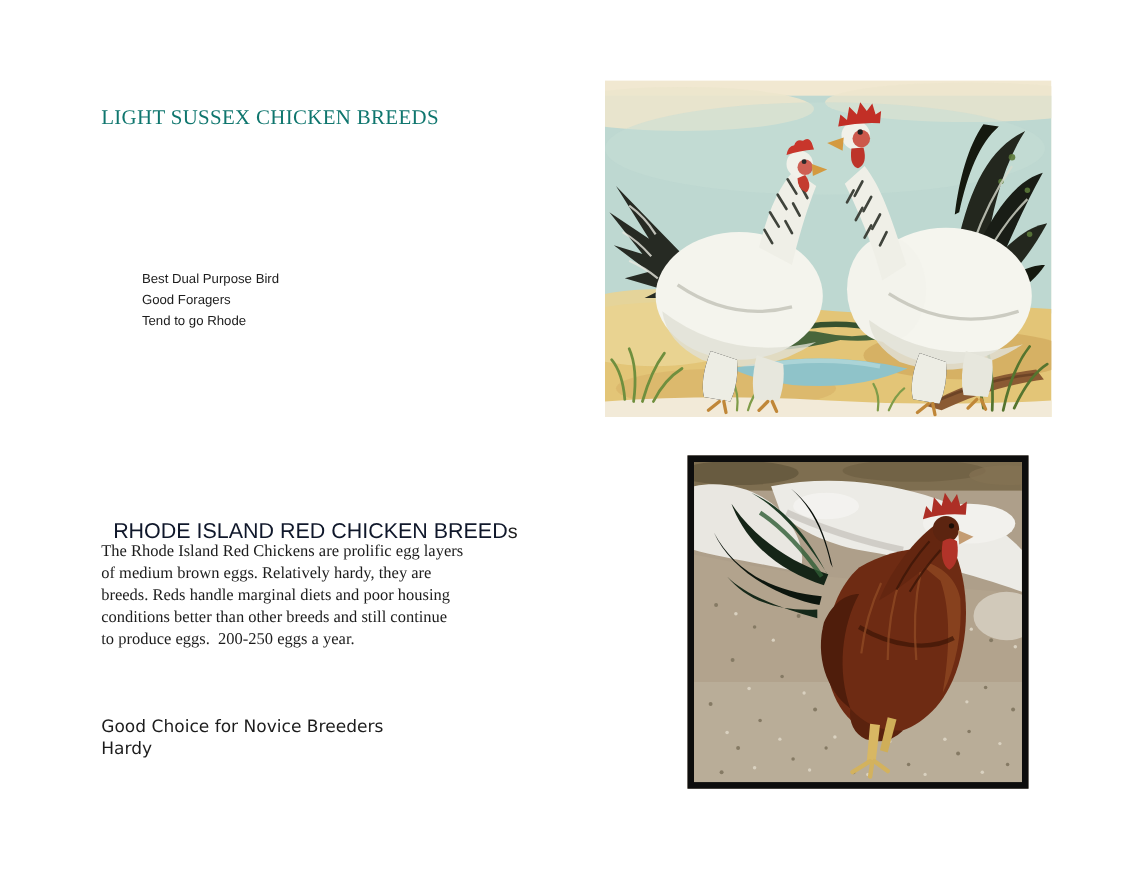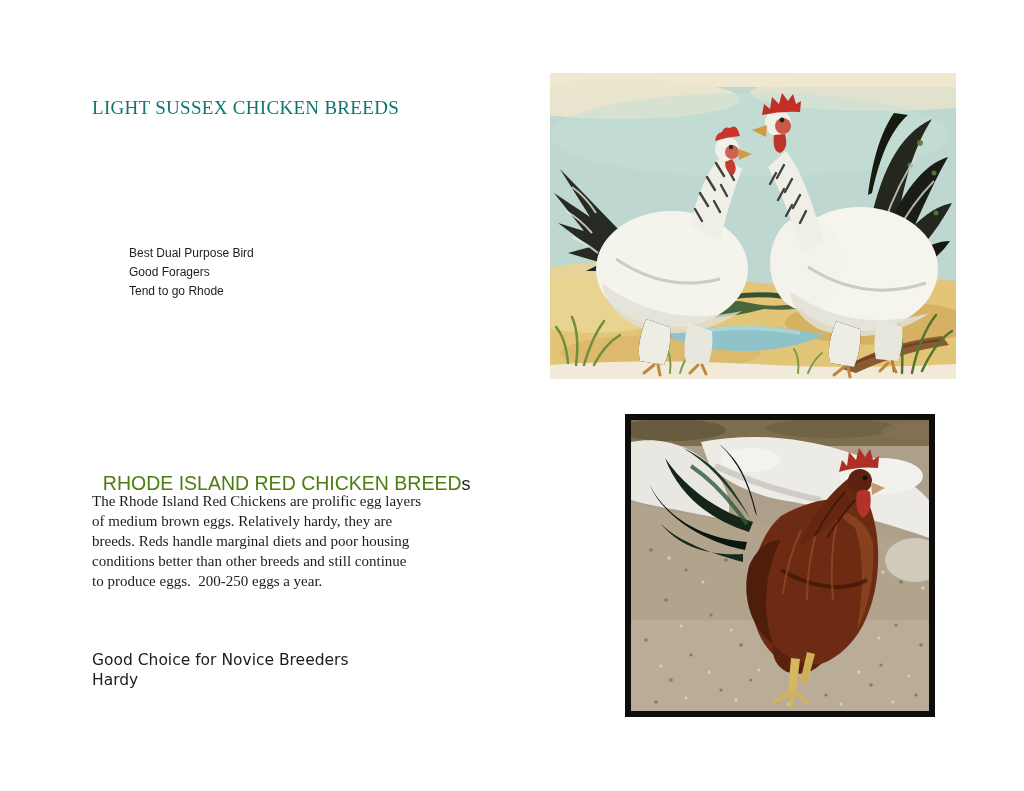--- a/index.html
+++ b/index.html
@@ -181,21 +181,21 @@
         <path d="M294,294 l-10,8"></path>
           <path d="M298,294 l2,10"></path>
         <path d="M338,290 l-8,8"></path>
           <path d="M342,290 l4,9"></path>
       </g>
     </g>
   </svg>
 </div>
 
 <div class="heading2">
-  <span style="color: #4d7c0f;">RHODE ISLAND RED CHICKEN BREED</span><span class="suffix">s</span>
+  <span style="color: #0f172a;">RHODE ISLAND RED CHICKEN BREED</span><span class="suffix">s</span>
 </div>
 
 <div class="para2">
     <div class="line">The Rhode Island Red Chickens are prolific egg layers</div>
     <div class="line">of medium brown eggs. Relatively hardy, they are</div>
     <div class="line">breeds. Reds handle marginal diets and poor housing</div>
     <div class="line">conditions better than other breeds and still continue</div>
     <div class="line">to produce eggs.  200-250 eggs a year.</div>
   </div>
 

